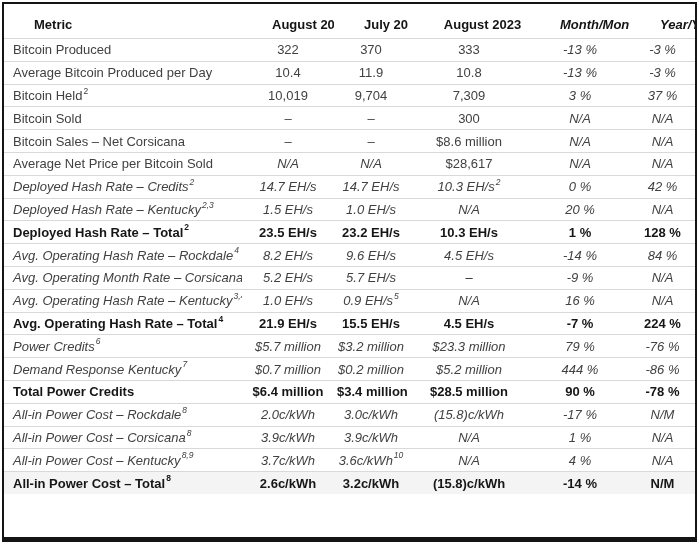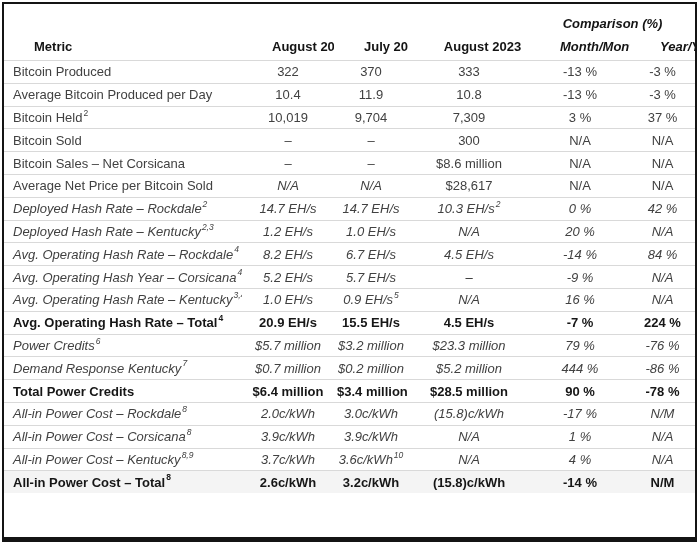--- a/index.html
+++ b/index.html
@@ -19,44 +19,40 @@
   th,td{padding:0 3px;text-align:center;font-weight:normal;white-space:nowrap;overflow:hidden;}
   th.metric,td.metric{text-align:left;padding-left:9px;}
   thead th{color:#141414;font-weight:700;}
   thead tr.cmp-row th{height:20px;padding-top:2px;}
   thead tr.col-row th{height:27px;vertical-align:middle;padding-left:30px;}
   .cmp-head{font-style:italic;}
   th.ital{font-style:italic;}
   tbody td{height:21.8px;border-top:1px solid #d9d9d9;color:#414141;}
   tr.row-italic td{font-style:italic;}
   tr.row-total td{font-weight:700;color:#161616;font-style:normal;}
-  td.cmp{}
+  td.cmp{font-style:italic;}
   tr.row-total td.cmp{font-weight:700;}
   td.i{font-style:italic;}
   tr.row-last td{background:#f4f4f4;}
   sup{font-size:8.5px;line-height:0;position:relative;top:-1px;margin-left:1px;}
 </style>
 </head>
 <body>
 
 <div class="frame">
 <table>
   <colgroup>
     <col class="c-metric">
         <col class="c-aug24">
         <col class="c-jul24">
         <col class="c-aug23">
         <col class="c-mom">
         <col class="c-yoy">
   </colgroup>
   <thead>
-    <tr class="cmp-row">
-      <th colspan="4"></th>
-      <th colspan="2" class="cmp-head">Comparison (%)</th>
-    </tr>
     <tr class="col-row">
       <th class="metric">Metric</th>
       <th><span>August 2024</span><sup>1</sup></th>
       <th><span>July 2024</span><sup>1</sup></th>
       <th>August 2023</th>
       <th class="ital">Month/Month</th>
       <th class="ital">Year/Year</th>
     </tr>
   </thead>
   <tbody>
@@ -102,62 +98,70 @@
     </tr>
     <tr class="row-plain">
       <td class="metric"><span>Average Net Price per Bitcoin Sold</span><sup></sup></td>
       <td class="i">N/A</td>
       <td class="i">N/A</td>
       <td>$28,617</td>
       <td class="cmp">N/A</td>
       <td class="cmp">N/A</td>
     </tr>
     <tr class="row-italic">
-      <td class="metric"><span>Deployed Hash Rate – Rockdale</span><sup>2</sup></td>
+      <td class="metric"><span>Deployed Hash Rate – Credits</span><sup>2</sup></td>
       <td>14.7 EH/s</td>
       <td>14.7 EH/s</td>
       <td><span>10.3 EH/s</span><sup>2</sup></td>
       <td class="cmp">0 %</td>
       <td class="cmp">42 %</td>
     </tr>
     <tr class="row-italic">
       <td class="metric"><span>Deployed Hash Rate – Kentucky</span><sup>2,3</sup></td>
-      <td>1.2 EH/s</td>
+      <td>1.5 EH/s</td>
       <td>1.0 EH/s</td>
       <td>N/A</td>
       <td class="cmp">20 %</td>
       <td class="cmp">N/A</td>
+    </tr>
+    <tr class="row-total">
+      <td class="metric"><span>Deployed Hash Rate – Total</span><sup>2</sup></td>
+      <td>23.5 EH/s</td>
+      <td>23.2 EH/s</td>
+      <td>10.3 EH/s</td>
+      <td class="cmp">1 %</td>
+      <td class="cmp">128 %</td>
     </tr>
     <tr class="row-italic">
       <td class="metric"><span>Avg. Operating Hash Rate – Rockdale</span><sup>4</sup></td>
       <td>8.2 EH/s</td>
-      <td>6.7 EH/s</td>
+      <td>9.6 EH/s</td>
       <td>4.5 EH/s</td>
       <td class="cmp">-14 %</td>
       <td class="cmp">84 %</td>
     </tr>
     <tr class="row-italic">
-      <td class="metric"><span>Avg. Operating Hash Year – Corsicana</span><sup>4</sup></td>
+      <td class="metric"><span>Avg. Operating Month Rate – Corsicana</span><sup>4</sup></td>
       <td>5.2 EH/s</td>
       <td>5.7 EH/s</td>
       <td>–</td>
       <td class="cmp">-9 %</td>
       <td class="cmp">N/A</td>
     </tr>
     <tr class="row-italic">
       <td class="metric"><span>Avg. Operating Hash Rate – Kentucky</span><sup>3,4</sup></td>
       <td>1.0 EH/s</td>
       <td><span>0.9 EH/s</span><sup>5</sup></td>
       <td>N/A</td>
       <td class="cmp">16 %</td>
       <td class="cmp">N/A</td>
     </tr>
     <tr class="row-total">
       <td class="metric"><span>Avg. Operating Hash Rate – Total</span><sup>4</sup></td>
-      <td>20.9 EH/s</td>
+      <td>21.9 EH/s</td>
       <td>15.5 EH/s</td>
       <td>4.5 EH/s</td>
       <td class="cmp">-7 %</td>
       <td class="cmp">224 %</td>
     </tr>
     <tr class="row-italic">
       <td class="metric"><span>Power Credits</span><sup>6</sup></td>
       <td>$5.7 million</td>
       <td>$3.2 million</td>
       <td>$23.3 million</td>

